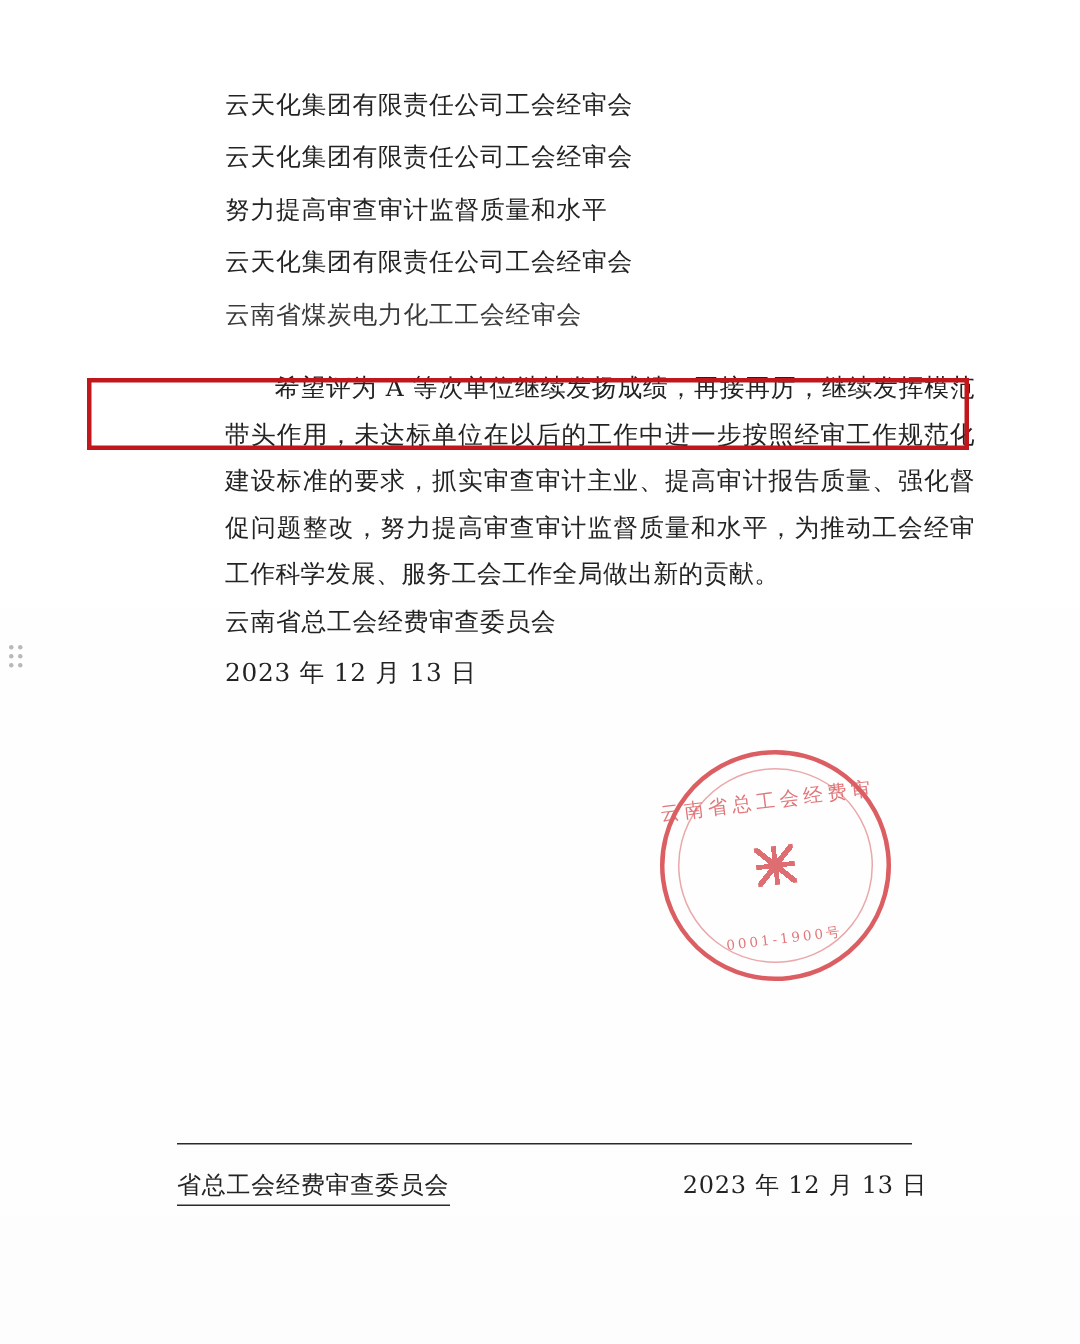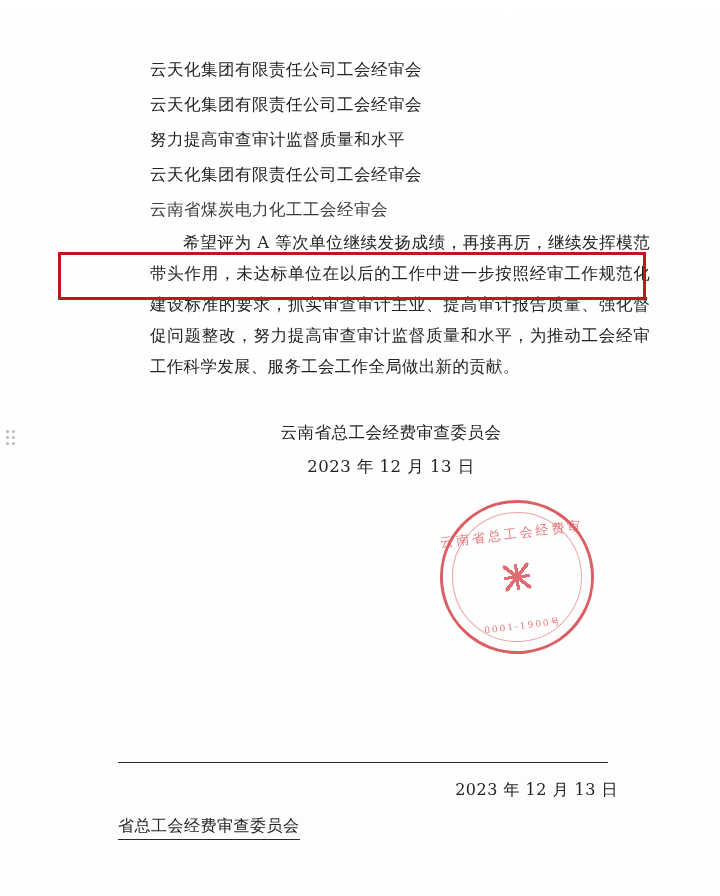--- a/index.html
+++ b/index.html
@@ -54,34 +54,34 @@
     top: 252px;
     width: 588px;
     height: 48px;
     border: 3px solid #c0161c;
     box-sizing: border-box;
     background: transparent;
     pointer-events: none;
   }
 
   .para {
+    margin-top: 16px;
     font-size: 16.5px;
     line-height: 31px;
     letter-spacing: 0.3px;
     text-align: justify;
     color: #232323;
   }
   .para .indent {
     display: inline-block;
     width: 33px;
   }
 
   .signature {
-    margin-top: 34px;
-    text-align: center;
+    text-align: left;
     padding-right: 18px;
   }
   .sig-line {
     font-size: 16.5px;
     line-height: 34px;
     letter-spacing: 0.5px;
     color: #232323;
   }
 
   
@@ -151,21 +151,20 @@
     width: 500px;
     display: flex;
     justify-content: space-between;
     font-size: 16px;
     letter-spacing: 0.5px;
     color: #232323;
   }
   .footer-left {
     border-bottom: 1px solid #2a2a2a;
     padding-bottom: 2px;
-    margin-top: 36px;
   }
 
   
   .drag-handle {
     position: absolute;
     left: 6px;
     top: 430px;
     width: 10px;
     height: 20px;
     display: grid;

